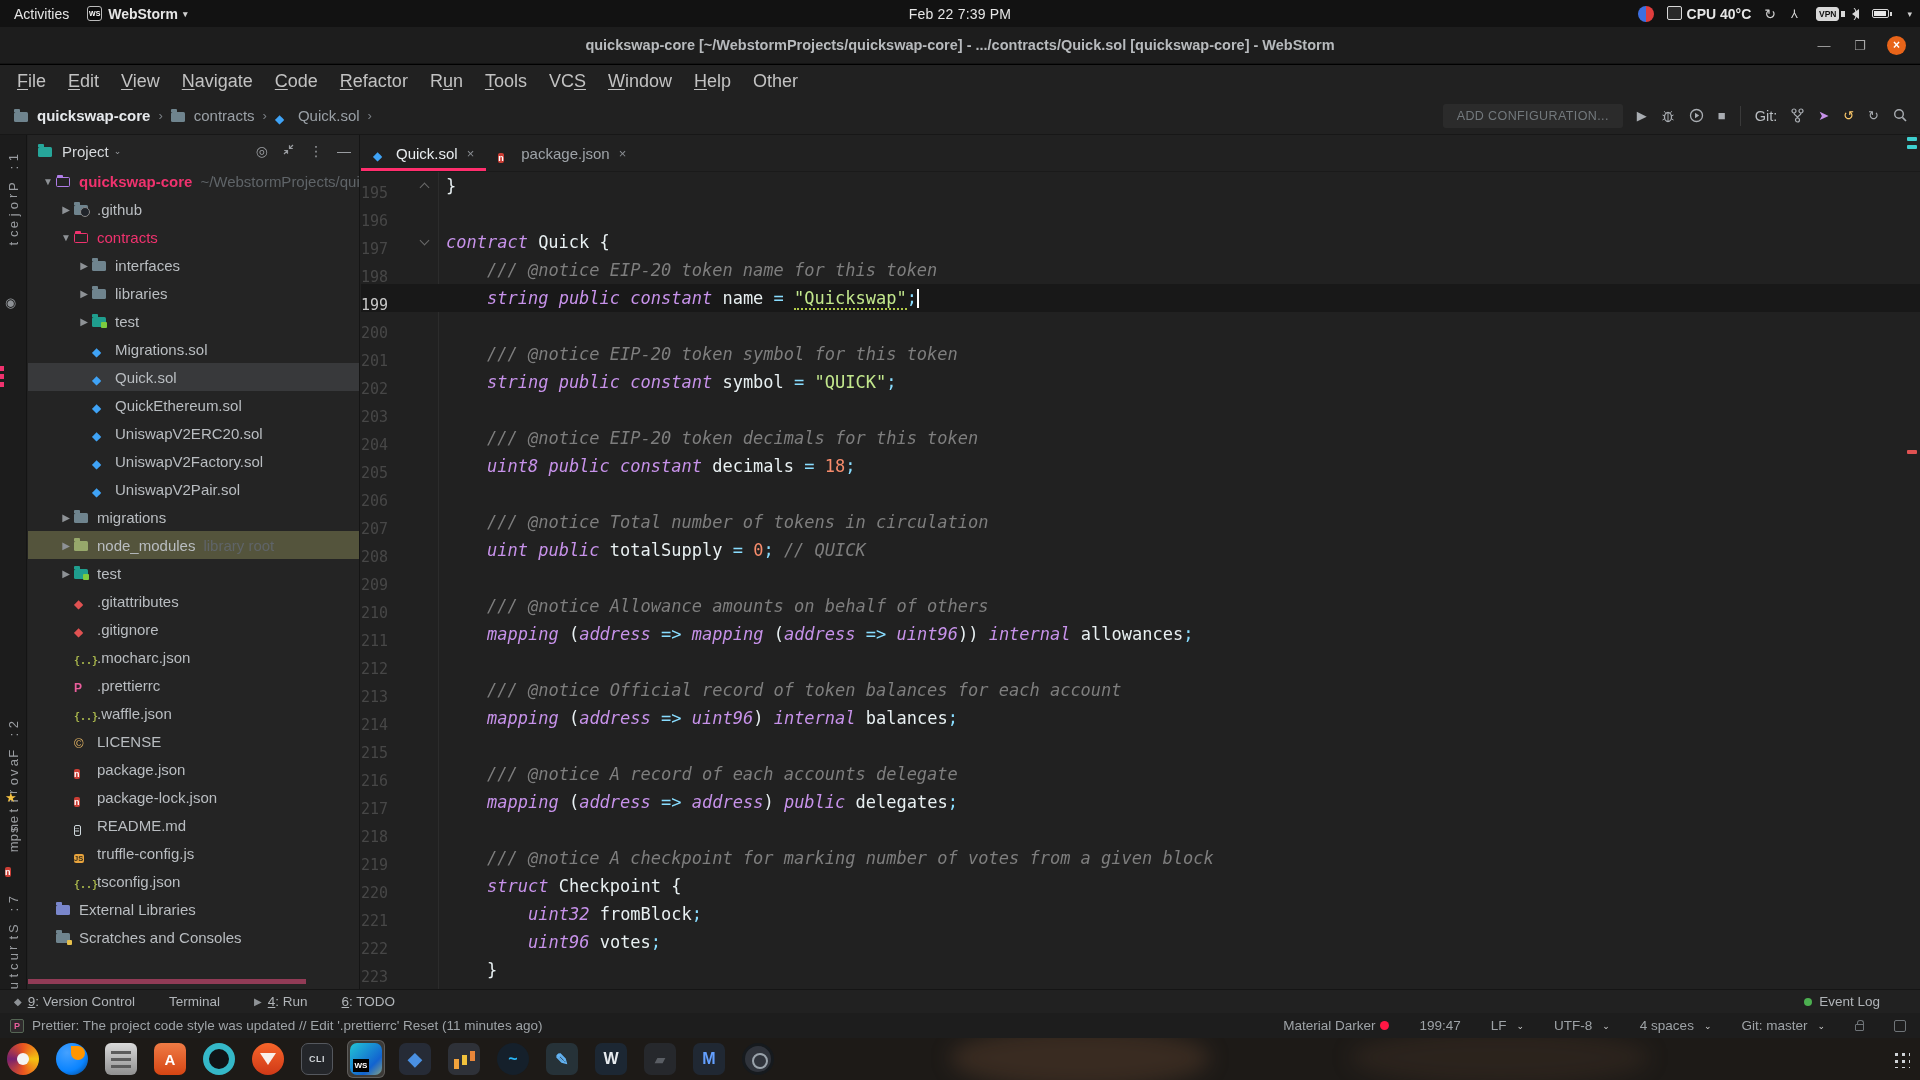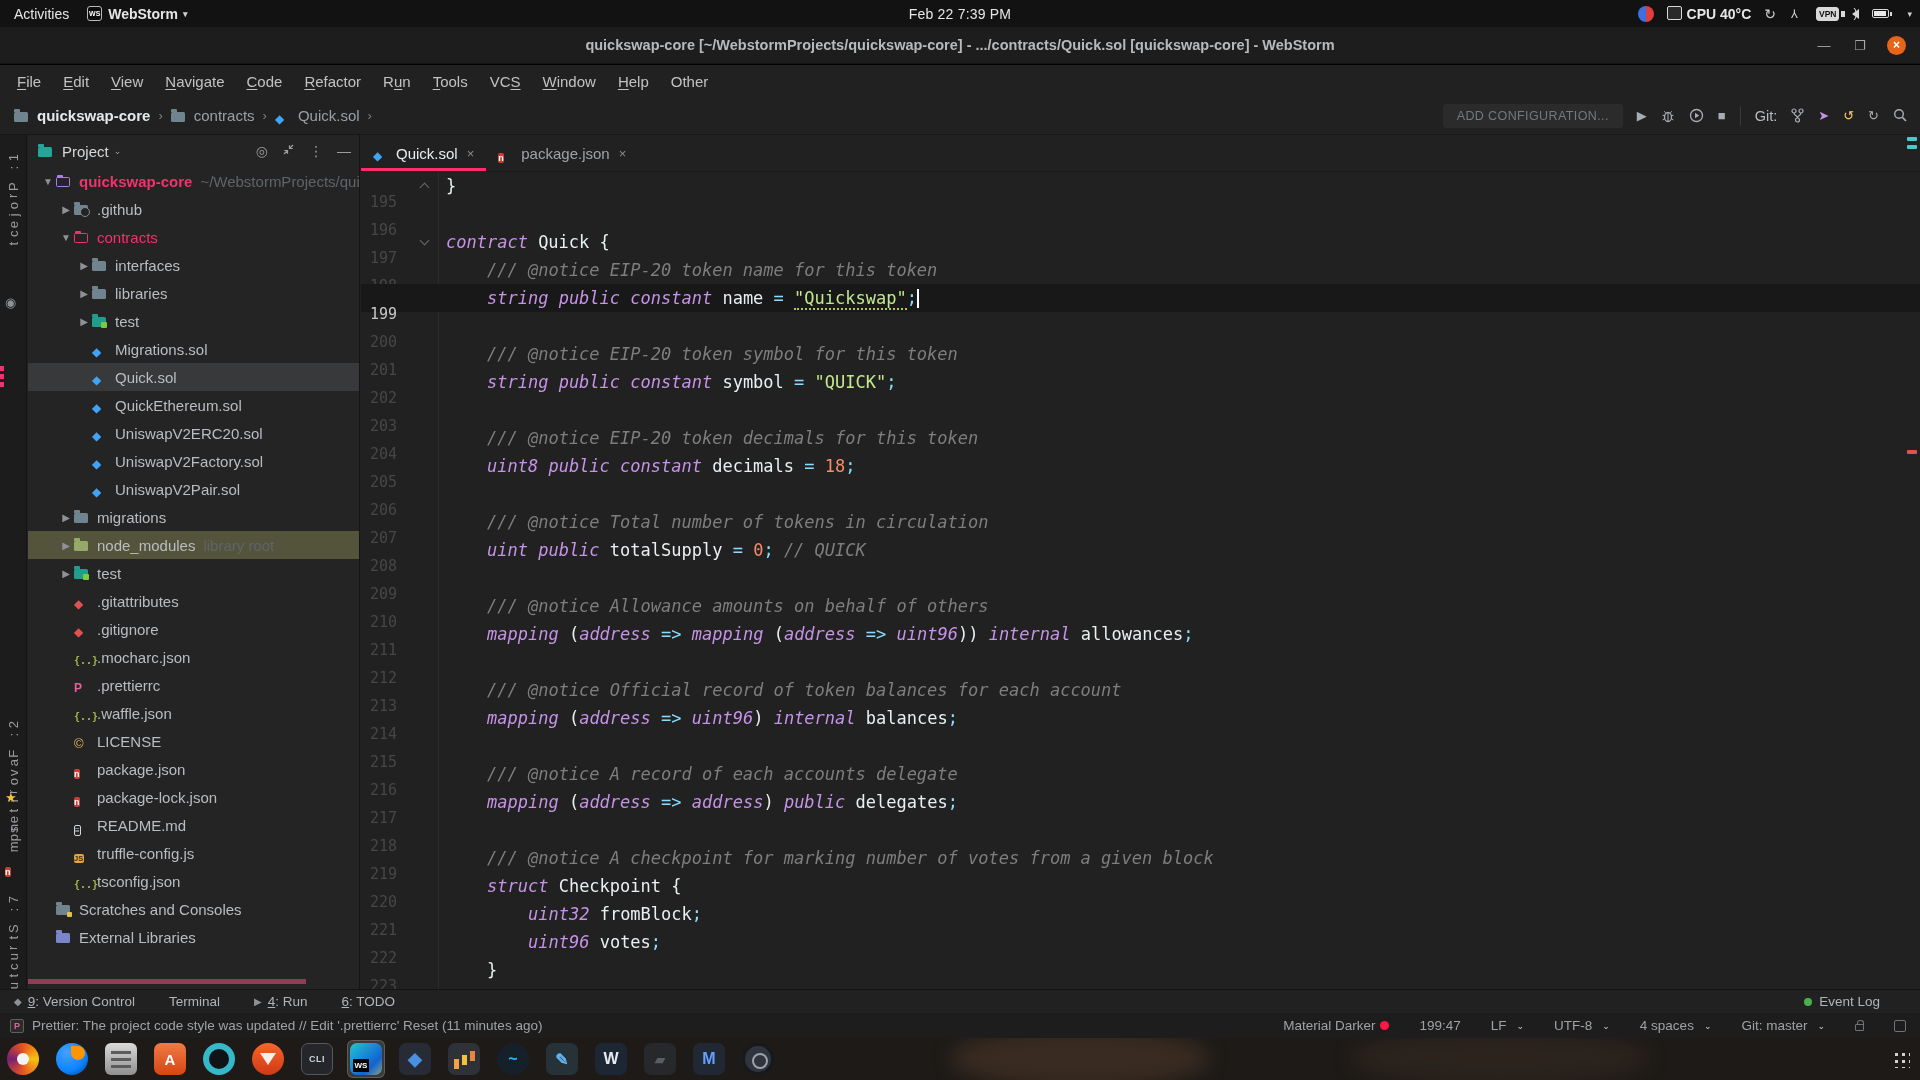--- a/index.html
+++ b/index.html
@@ -30,21 +30,21 @@
 
   
   #title-bar { position:absolute; left:0; top:27px; width:1920px; height:37px; background:#1d1d1d; border-bottom:1px solid #141414; display:flex; align-items:center; justify-content:center; }
   #title-text { color:#b7babd; font-size:14.5px; font-weight:bold; }
   #win-buttons { position:absolute; right:14px; top:0; height:100%; display:flex; align-items:center; gap:18px; }
   .winbtn { color:#a9a9a9; font-size:13px; width:18px; text-align:center; }
   #close-btn { width:19px; height:19px; border-radius:50%; background:#e86419; color:#fff; font-size:12px; line-height:18px; text-align:center; font-weight:bold; }
 
   
   #menu-bar { position:absolute; left:0; top:65px; width:1920px; height:32px; background:#212121; display:flex; align-items:center; padding-left:8px; gap:4px; }
-  .menu-item { color:#c2c2c2; font-size:15px; padding:3px 9px; }
+  .menu-item { color:#c2c2c2; font-size:18px; padding:3px 9px; }
   .menu-item u { text-underline-offset:2px; }
 
   
   #nav-bar { position:absolute; left:0; top:97px; width:1920px; height:38px; background:#212121; border-bottom:1px solid #171717; display:flex; align-items:center; }
   #breadcrumbs { display:flex; align-items:center; gap:8px; padding-left:14px; font-size:15px; color:#9aa0a6; }
   .crumb { display:flex; align-items:center; gap:7px; }
   .crumb-sep { color:#7a7f84; font-size:13px; }
   .crumb-root { color:#e6e9ec; font-weight:bold; }
   #nav-right { position:absolute; right:12px; display:flex; align-items:center; gap:14px; }
   #add-config { background:#2b2b2b; border-radius:3px; color:#73797d; font-size:12.5px; padding:5px 14px; letter-spacing:.4px; }
@@ -106,21 +106,21 @@
   
   #editor { position:absolute; left:361px; top:0; right:0; height:854px; background:#212121; }
   #tabs { height:37px; display:flex; border-bottom:1px solid #1a1a1a; }
   .tab { display:flex; align-items:center; gap:7px; padding:0 12px; font-size:15px; color:#9ea3a8; position:relative; }
   .tab.active { color:#e8ecef; }
   .tab.active::after { content:""; position:absolute; left:0; right:0; bottom:0; height:3px; background:#ff2e6d; }
   .tab .x { color:#8a8e93; font-size:13px; margin-left:2px; }
   #code { position:absolute; left:0; top:37px; right:0; bottom:0; font-family:"DejaVu Sans Mono",monospace; font-size:17px; }
   .cline { position:relative; height:28px; line-height:28px; white-space:pre; }
   .cline.current { background:#181818; }
-  .gut { position:absolute; left:0; top:16px; width:77px; text-align:right; padding-right:41px; color:#474747; font-size:15px; }
+  .gut { position:absolute; left:0; top:7px; width:77px; padding-right:41px; color:#474747; font-size:15px; }
   .cline.current .gut { color:#c8c8c8; }
   .foldmark { position:absolute; left:60px; top:9px; width:7px; height:7px; border:1.4px solid #6a6a6a; border-left:none; border-top:none; }
   .foldmark.up { transform:rotate(-135deg); top:12px; }
   .foldmark.down { transform:rotate(45deg); }
   #gutter-line { position:absolute; left:77px; top:0; bottom:0; width:1px; background:#2c2c2c; }
   .ctext { position:absolute; left:85px; top:0; }
   .tk-k { color:#c792ea; font-style:italic; }
   .tk-f { color:#e8f0f2; }
   .tk-s { color:#c3e88d; }
   .tk-su { color:#c3e88d; border-bottom:2px dotted #b0c948; }
@@ -520,30 +520,30 @@
           <span class="lbl">truffle-config.js</span>
         </div>
         <div class="trow" style="padding-left: 30px;">
           <span class="expander"></span>
           <span class="tico"><span class="jsonb">{..}</span></span>
           <span class="lbl">tsconfig.json</span>
         </div>
         <div class="trow" style="padding-left: 12px;">
           <span class="expander"></span>
           <span class="tico">
+            <span class="fold extlib"></span>
+          </span>
+          <span class="lbl">External Libraries</span>
+        </div>
+        <div class="trow" style="padding-left: 12px;">
+          <span class="expander"></span>
+          <span class="tico">
             <span class="fold scratch"></span>
           </span>
           <span class="lbl">Scratches and Consoles</span>
-        </div>
-        <div class="trow" style="padding-left: 12px;">
-          <span class="expander"></span>
-          <span class="tico">
-            <span class="fold extlib"></span>
-          </span>
-          <span class="lbl">External Libraries</span>
         </div>
       </div>
     <div id="panel-hscroll"></div>
   </div>
 
   <div id="editor">
     <div id="tabs">
         <div class="tab active">
           <span class="tico"><span class="eth">◆</span></span>
           <span>Quick.sol</span>

